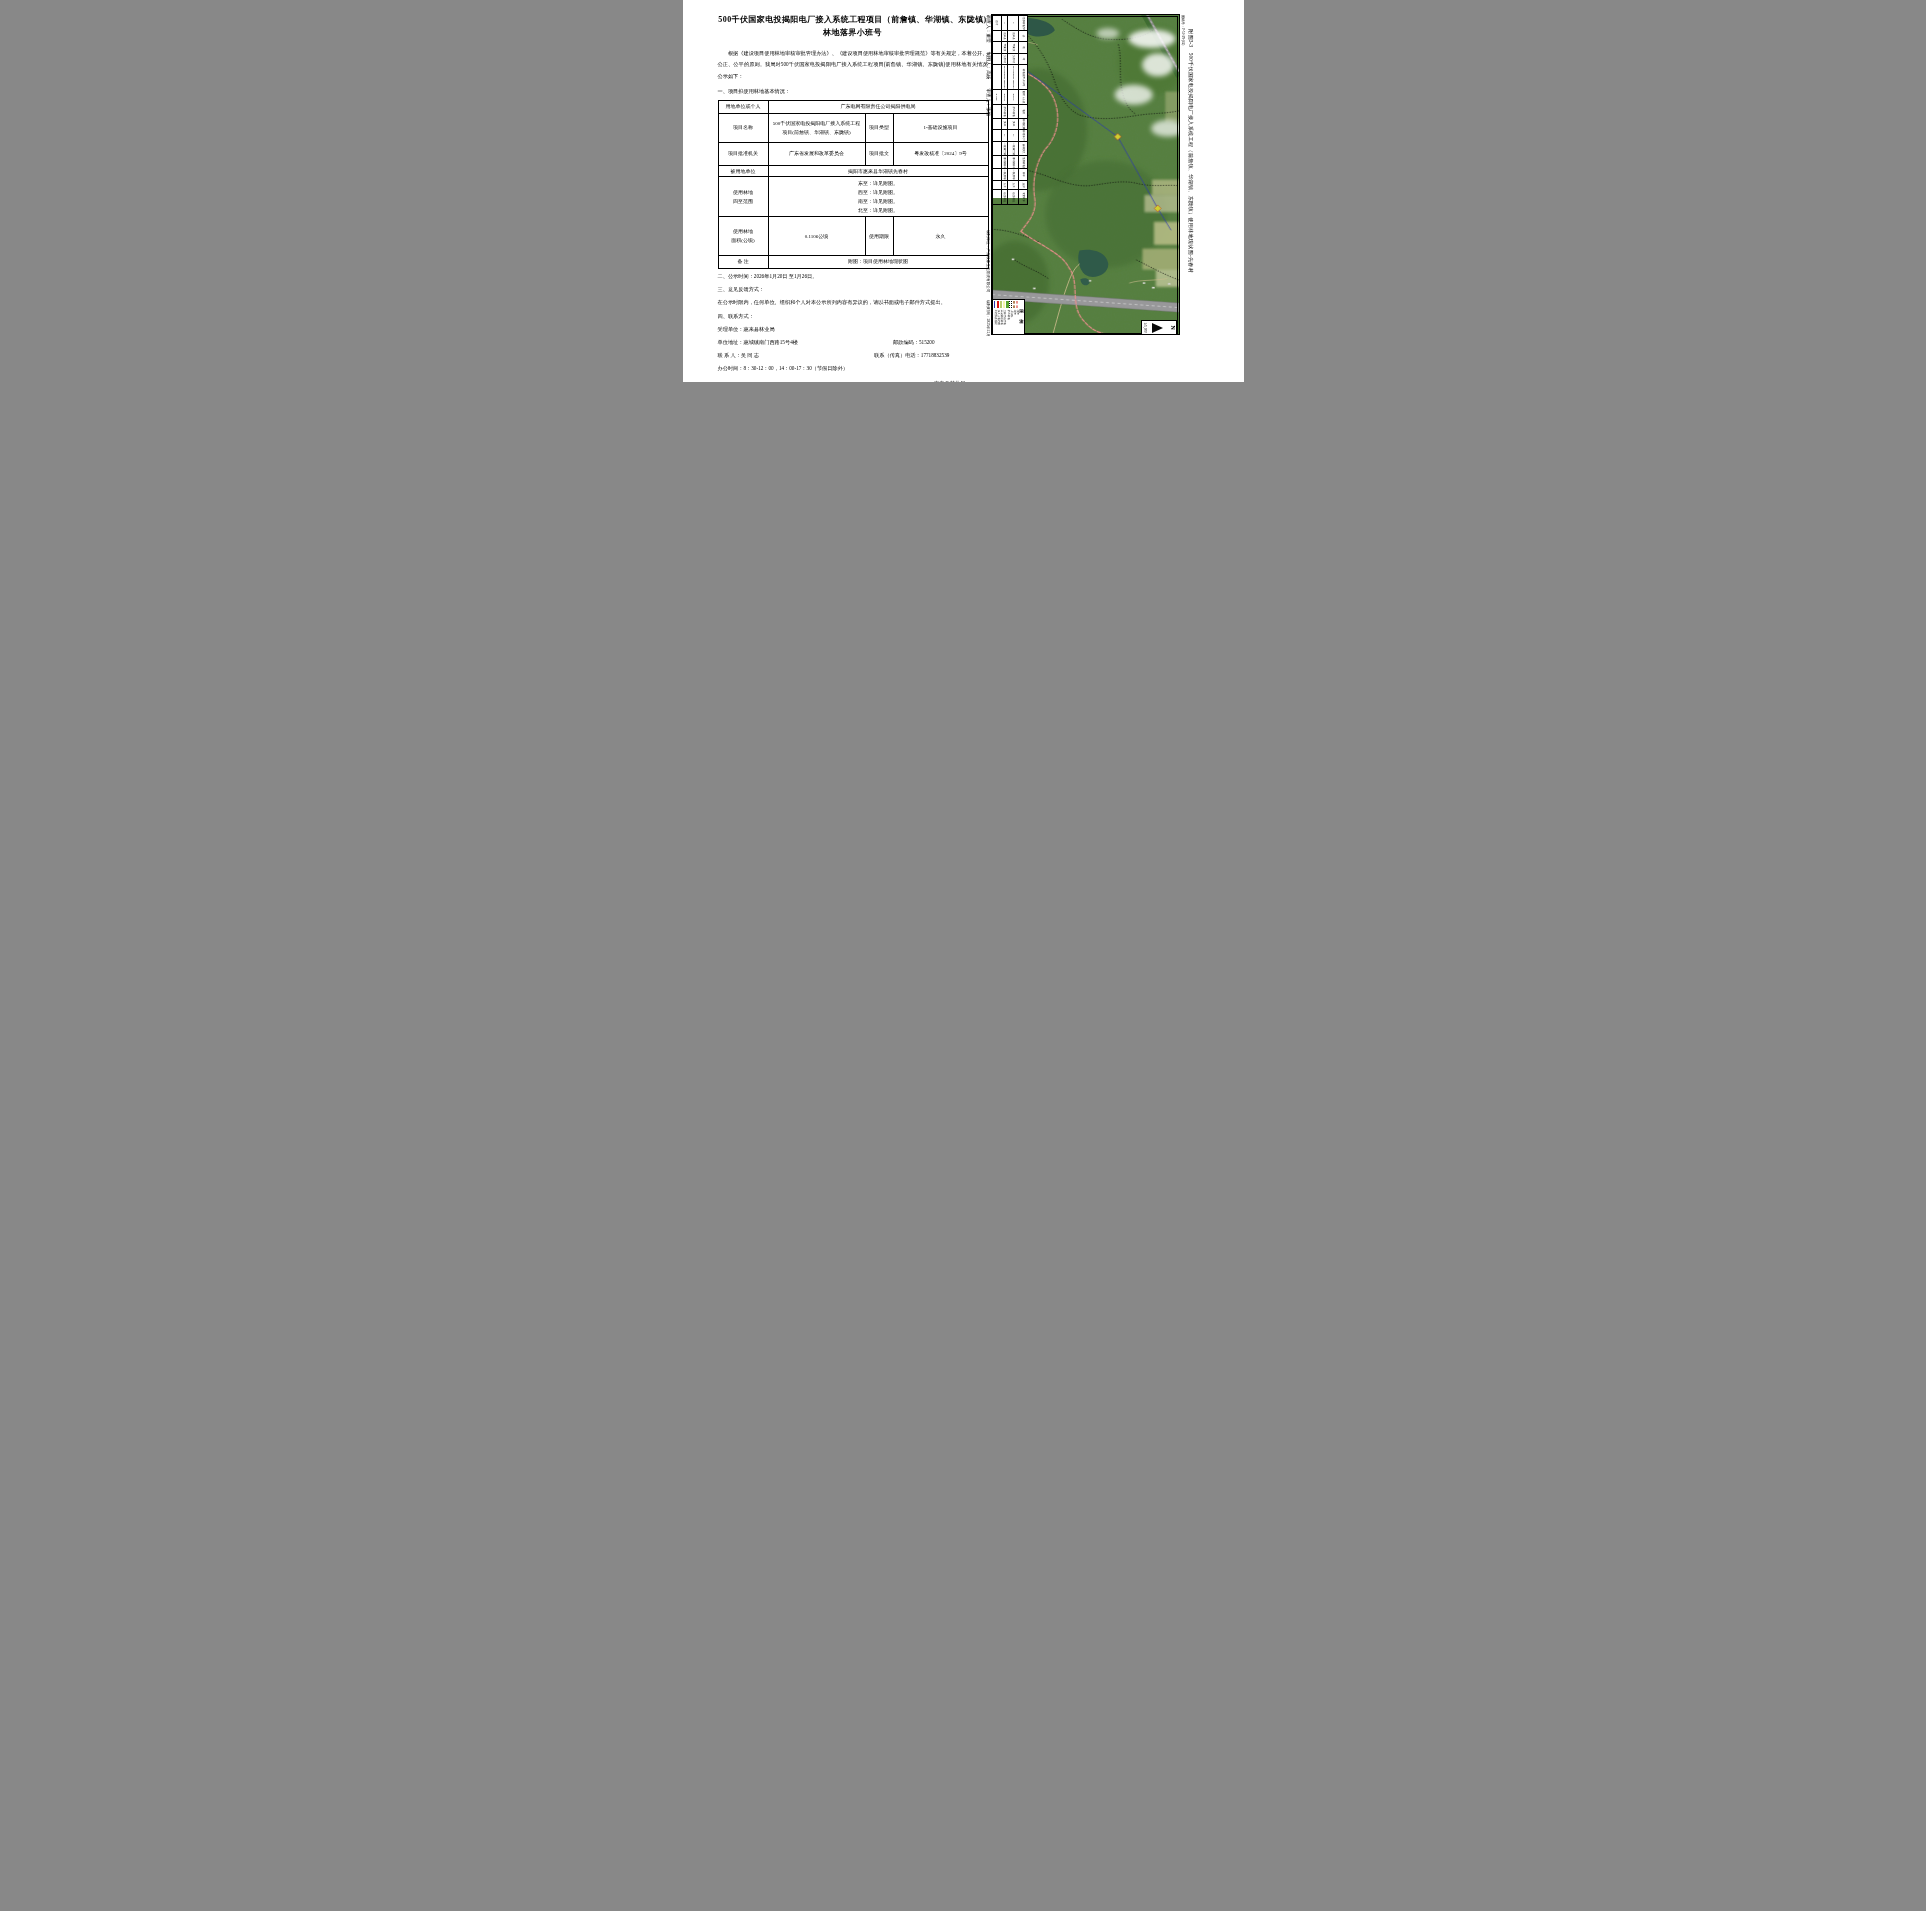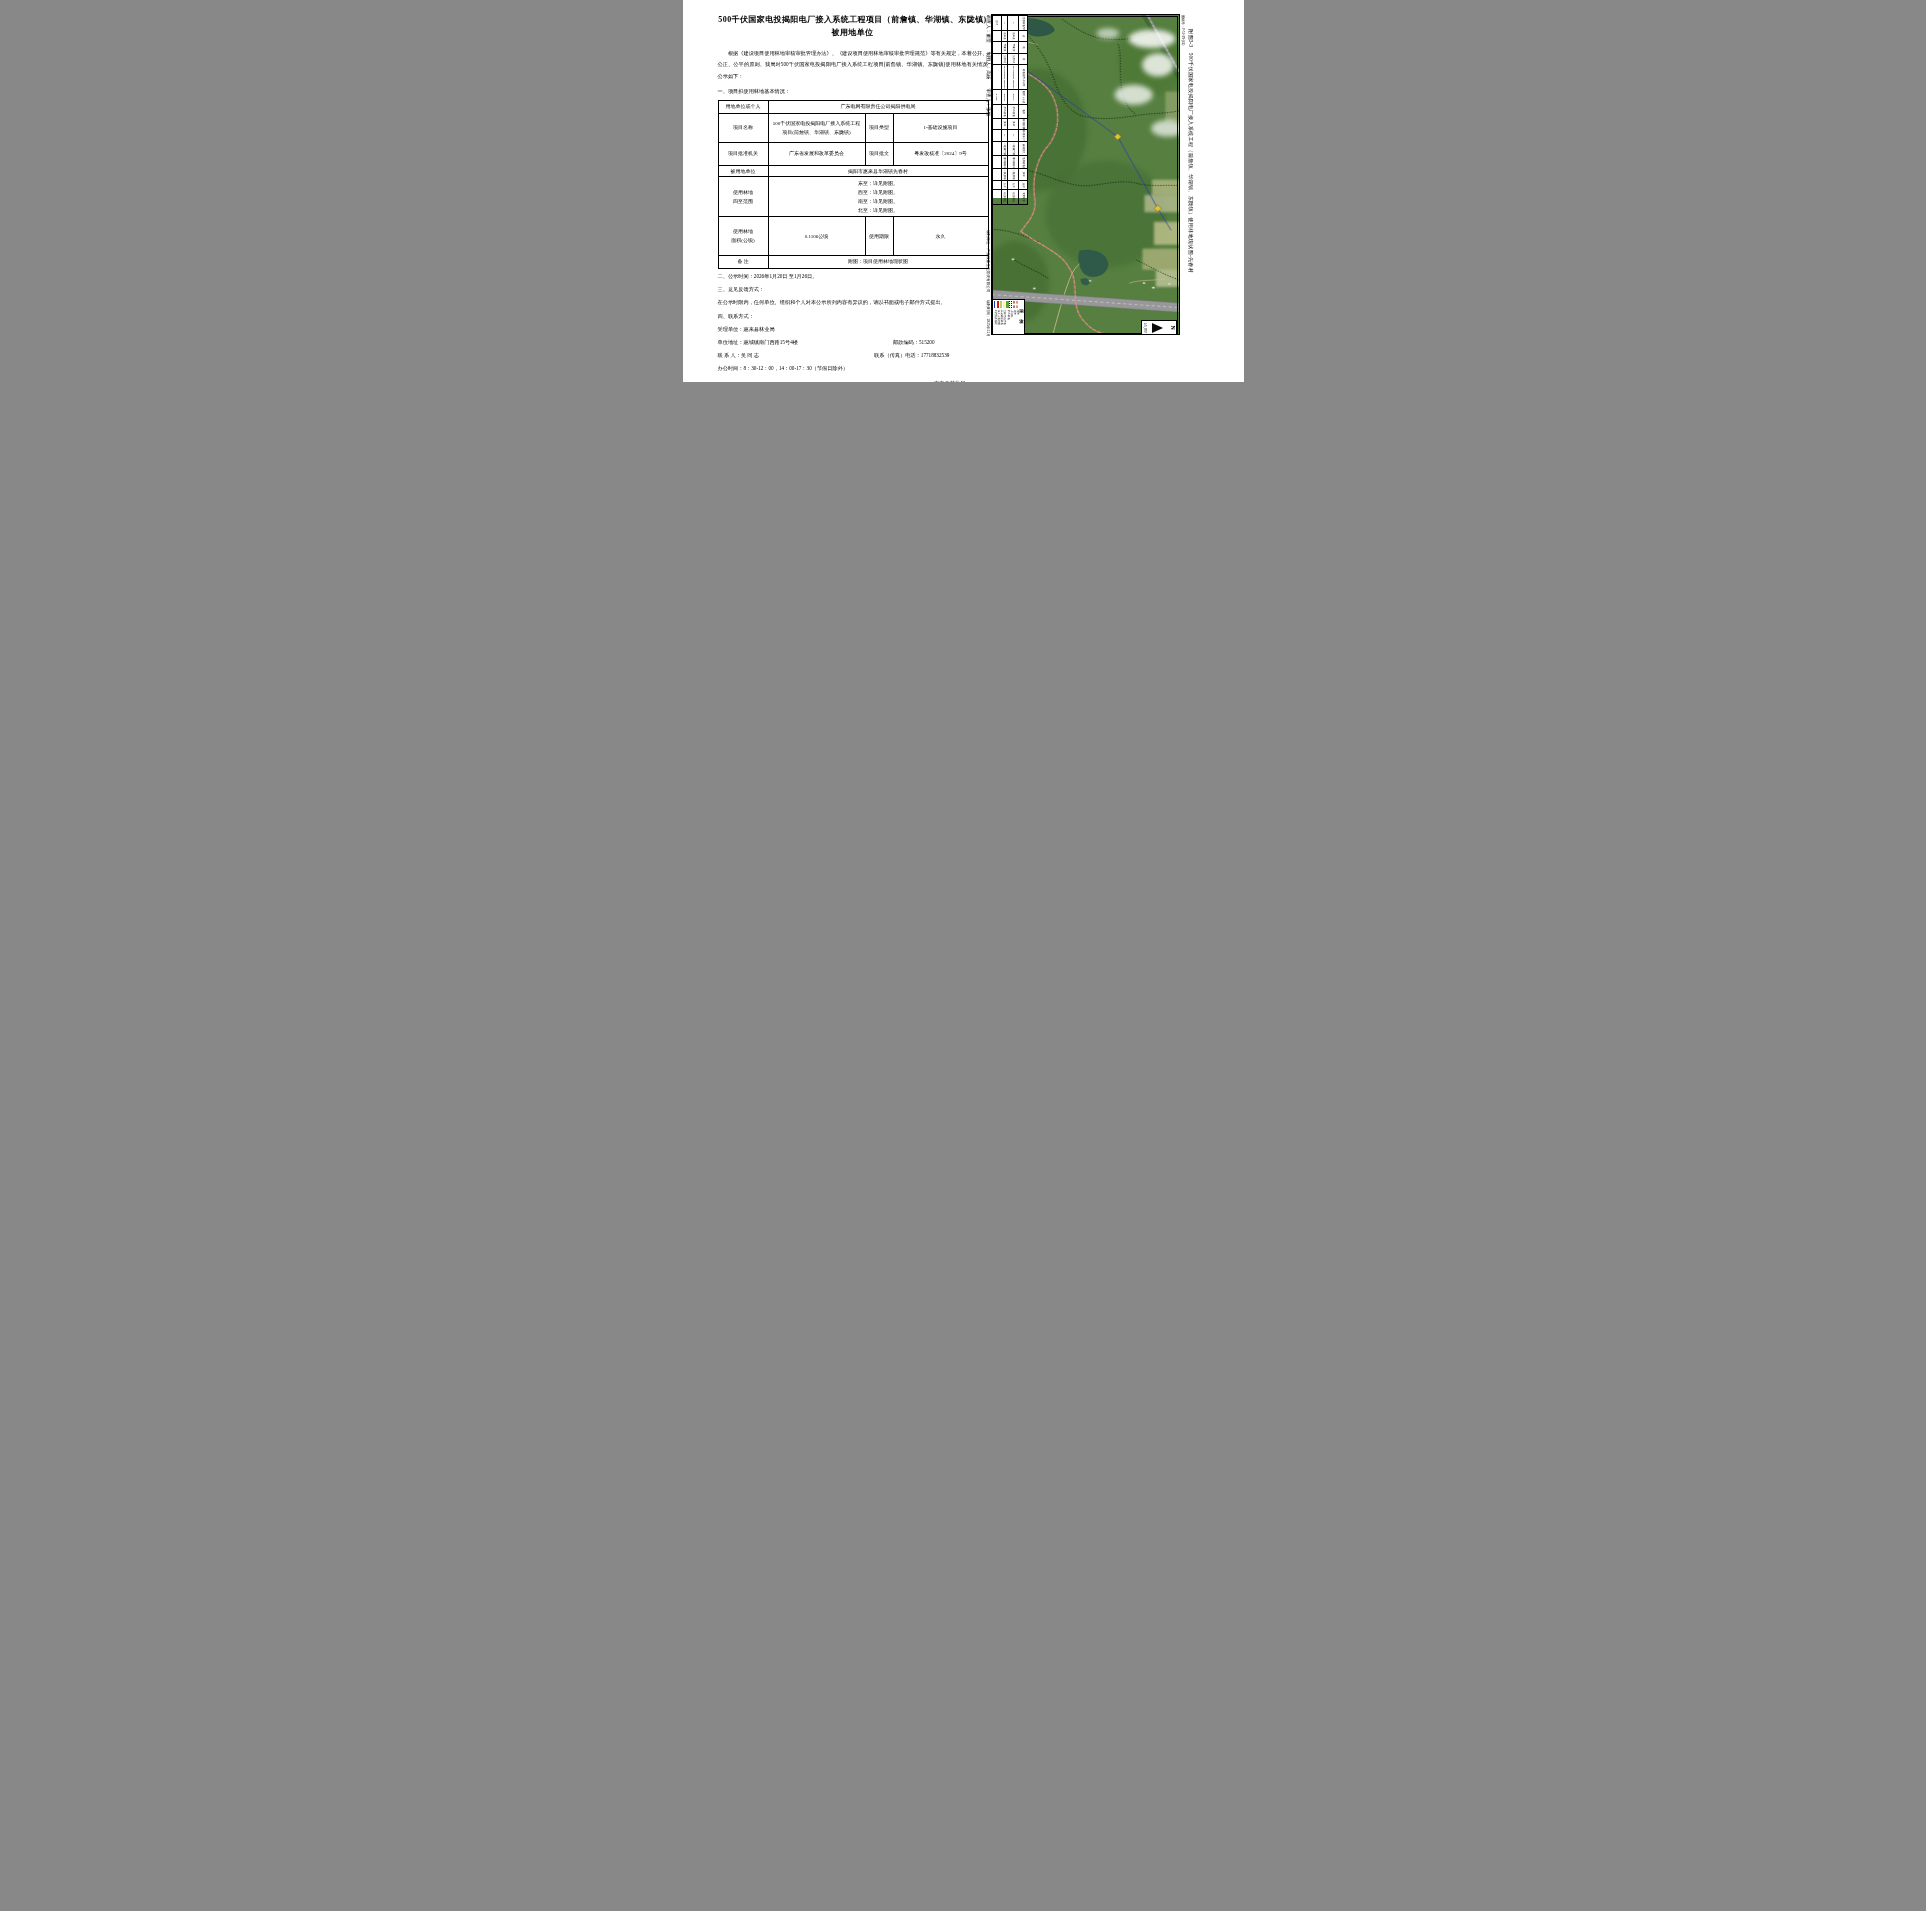--- a/index.html
+++ b/index.html
@@ -59,21 +59,21 @@
   .north-tri{width:0;height:0;border-left:5px solid transparent;border-right:5px solid transparent;
              border-bottom:11.6px solid #0a0a0a;}
   .scale-t{font-size:3.5px;line-height:1;}
 </style>
 </head>
 <body>
 
 <div class="page">
 
   <div class="doc">
-    <div class="doc-title">500千伏国家电投揭阳电厂接入系统工程项目（前詹镇、华湖镇、东陇镇)被用地单位</div>
+    <div class="doc-title">500千伏国家电投揭阳电厂接入系统工程项目（前詹镇、华湖镇、东陇镇)林地落界小班号</div>
     <div class="doc-intro">根据《建设项目使用林地审核审批管理办法》、《建设项目使用林地审核审批管理规范》等有关规定，本着公开、公正、公平的原则。我局对500千伏国家电投揭阳电厂接入系统工程项目(前詹镇、华湖镇、东陇镇)使用林地有关情况公示如下：</div>
     <div class="sec-h">一、项目拟使用林地基本情况：</div>
 
     <table class="main">
       <colgroup>
           <col style="width:50px">
           <col style="width:97px">
           <col style="width:28px">
           <col style="width:95px">
         </colgroup>

